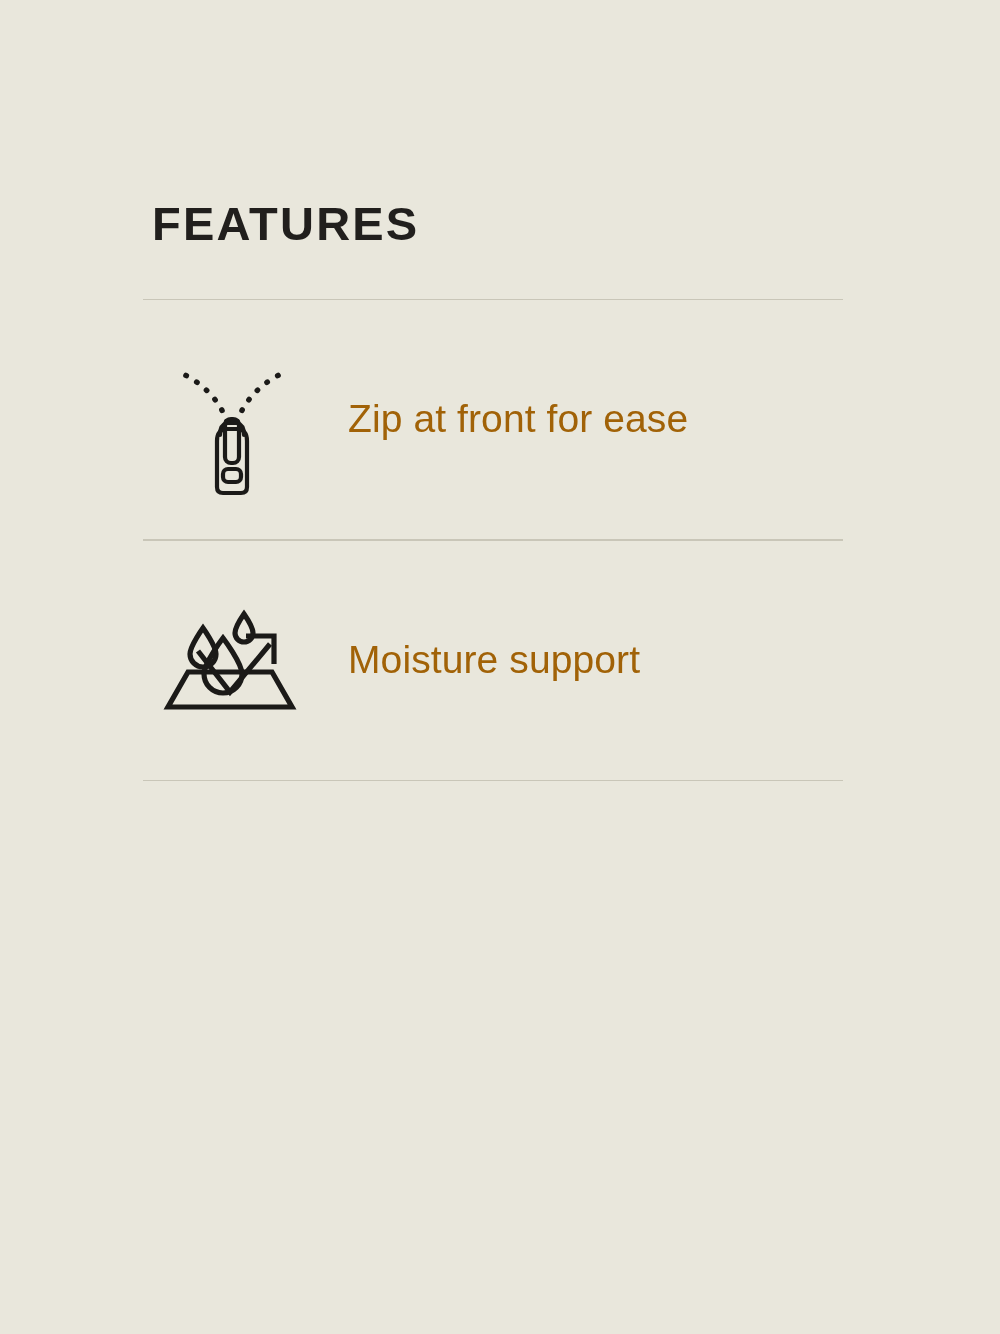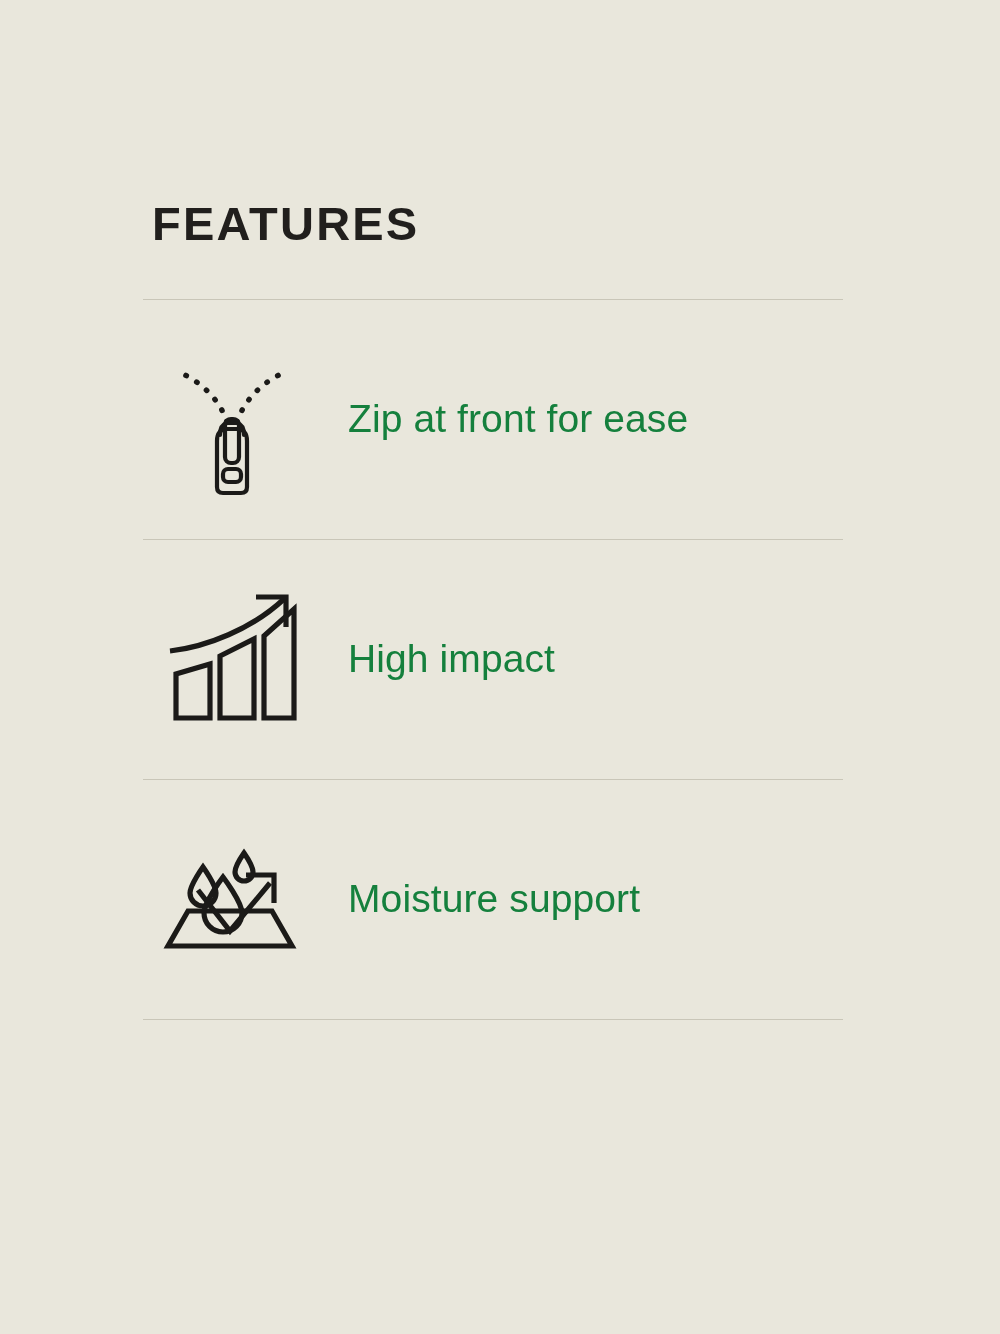--- a/index.html
+++ b/index.html
@@ -78,21 +78,21 @@
 
   .feature-icon-wrap svg {
     display: block;
     overflow: visible;
   }
 
   .feature-label {
     font-family: "Liberation Sans", sans-serif;
     font-size: 39px;
     font-weight: 400;
-    color: #15803d;
+    color: #a16207;
     letter-spacing: 0.1px;
     line-height: 1.15;
     margin-left: 43px;
     white-space: nowrap;
   }
 
   
   .ico {
     fill: none;
     stroke: #1b1a18;
@@ -142,36 +142,20 @@
             <rect class="ico" x="60" y="74" width="14" height="44" rx="6"></rect>
 
             <rect class="ico" x="58" y="124" width="18" height="13" rx="5"></rect>
           </svg>
         </span>
         <span class="feature-label">Zip at front for ease</span>
       </li>
 
       <hr class="divider">
 
-      <li class="feature-row">
-        <span class="feature-icon-wrap">
-          <svg width="128" height="130" viewBox="0 0 128 130" aria-hidden="true">
-
-            <path class="ico-thick" d="M10 123 L10 79 L44 69 L44 123 Z"></path>
-
-            <path class="ico-thick" d="M54 123 L54 61 L88 44 L88 123 Z"></path>
-
-            <path class="ico-thick" d="M98 123 L98 41 L128 14 L128 123 Z"></path>
-
-            <path class="ico-thick" d="M4 56 C 40 52, 86 34, 118 4"></path>
-            <path class="ico-thick" d="M90 2 L120 2 L120 32"></path>
-          </svg>
-        </span>
-        <span class="feature-label">High impact</span>
-      </li>
 
       <hr class="divider">
 
       <li class="feature-row">
         <span class="feature-icon-wrap">
           <svg width="140" height="110" viewBox="0 0 140 110" aria-hidden="true">
 
             <path class="ico-thick" d="M28 66 L112 66 L132 101 L8 101 Z"></path>
 
             <path class="ico-thick" d="M38 45 L70 86 L110 38"></path>

